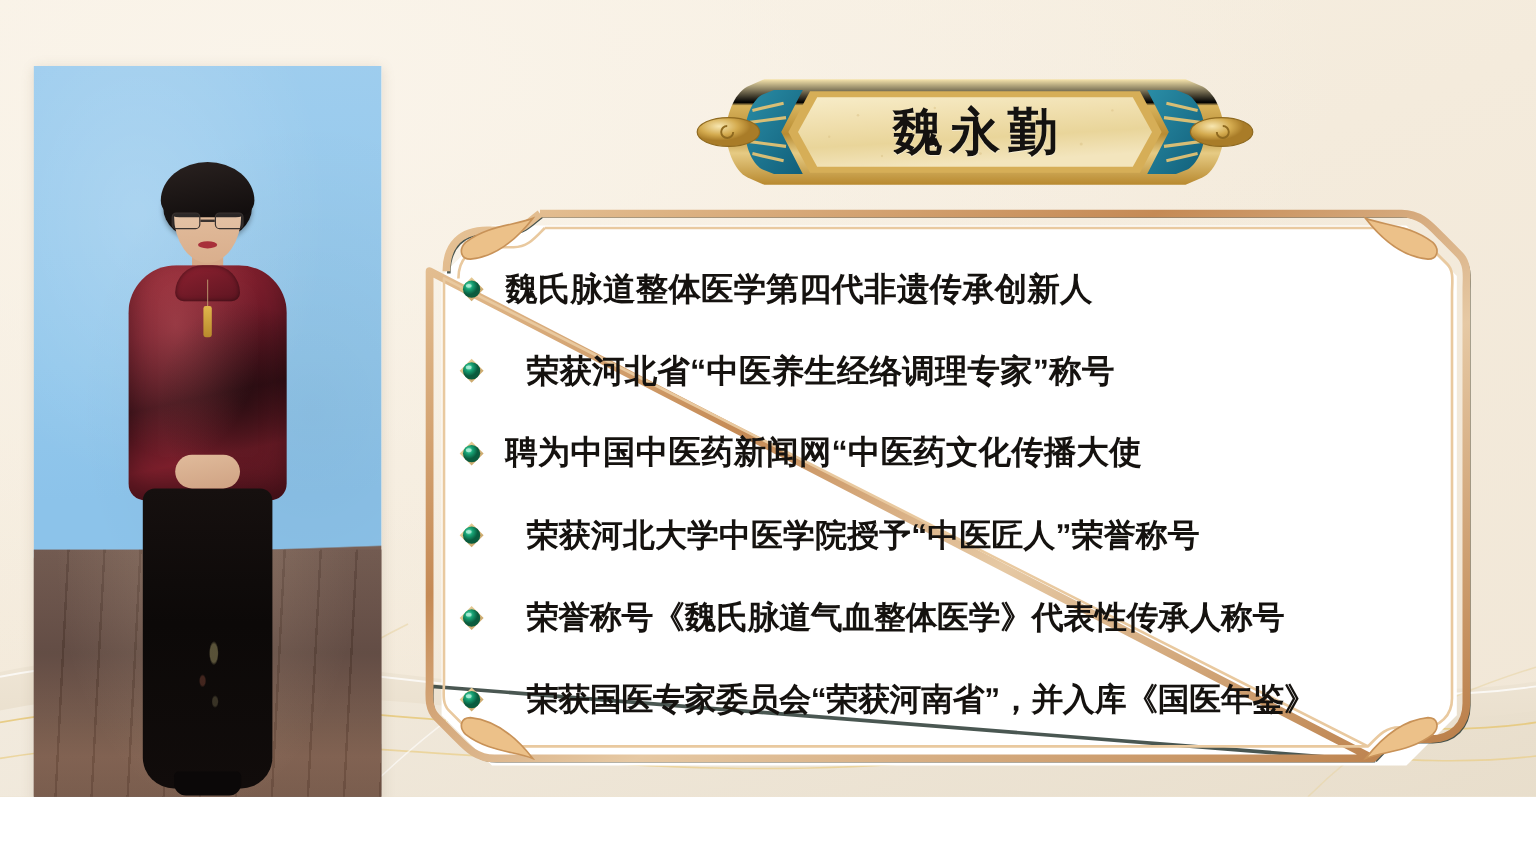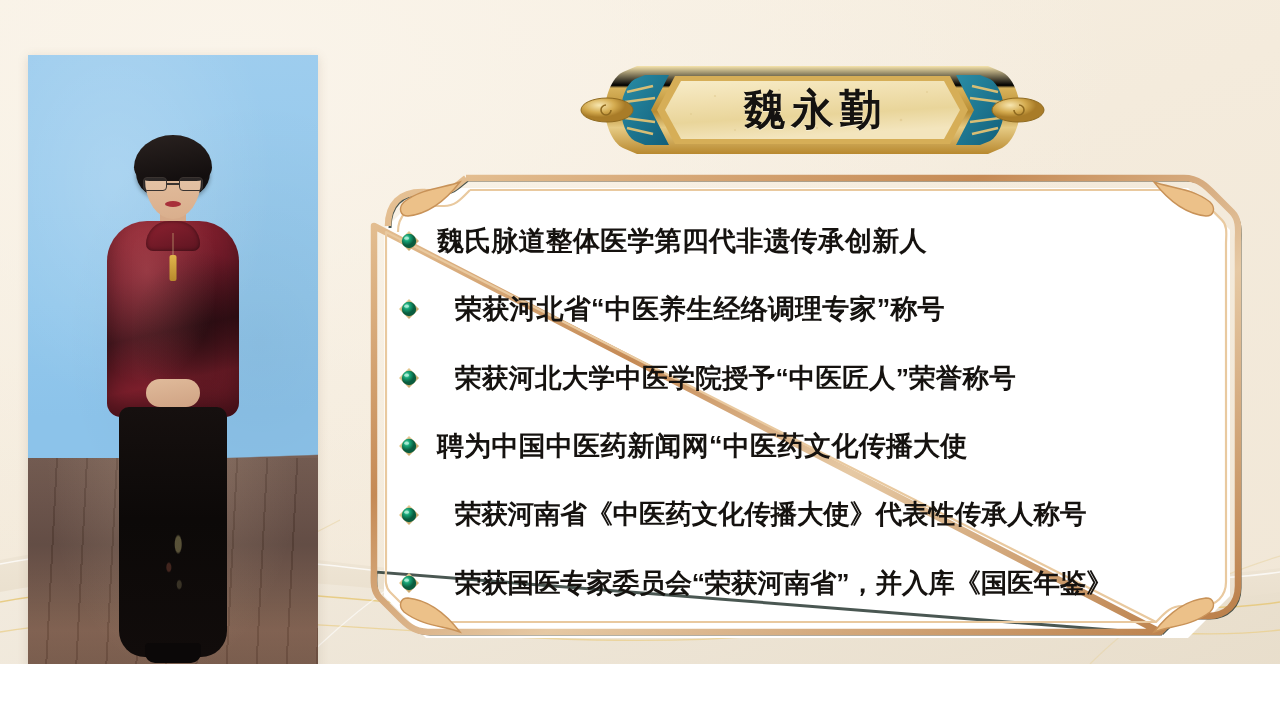--- a/index.html
+++ b/index.html
@@ -112,21 +112,21 @@
   .plaque-wrap svg { display:block; }
   .plaque-title {
     position:absolute; left:0; top:0; width:495px; height:104px;
     display:flex; align-items:center; justify-content:center;
     font-size:42px; font-weight:bold; letter-spacing:6px; color:#141210;
     text-shadow:0 1px 0 rgba(255,255,255,.45);
     padding-left:6px;
   }
 
   
-  .panel { position:absolute; left:368px; top:172px; width:878px; height:482px; }
+  .panel { position:absolute; left:352px; top:172px; width:878px; height:482px; }
   .panel svg.frame { position:absolute; left:0; top:0; }
   .panel-inner {
     position:absolute; left:30px; top:36px; width:818px; height:410px;
     display:flex; flex-direction:column; justify-content:space-between;
     padding:4px 0 6px 0;
   }
   .bullet-row { display:flex; align-items:center; height:58px; }
   .gem {
     flex:0 0 auto; width:22px; height:22px; margin-right:7px; position:relative;
   }
@@ -328,51 +328,51 @@
         <span class="gem">
           <svg width="22" height="22" viewBox="0 0 22 22">
             <path d="M11 1 L21 11 L11 21 L1 11 Z" fill="url(#gemF)"></path>
             <circle cx="11" cy="11" r="7.2" fill="url(#gemA)"></circle>
             <ellipse cx="8.6" cy="8.2" rx="2.4" ry="1.6" fill="#bff3df" opacity=".75"></ellipse>
           </svg>
         </span>
         <span class="bullet-text">荣获河北省“中医养生经络调理专家”称号</span>
       </div>
 
+      <div class="bullet-row row-i3">
+        <span class="gem">
+          <svg width="22" height="22" viewBox="0 0 22 22">
+            <path d="M11 1 L21 11 L11 21 L1 11 Z" fill="url(#gemF)"></path>
+            <circle cx="11" cy="11" r="7.2" fill="url(#gemA)"></circle>
+            <ellipse cx="8.6" cy="8.2" rx="2.4" ry="1.6" fill="#bff3df" opacity=".75"></ellipse>
+          </svg>
+        </span>
+        <span class="bullet-text">聘为中国中医药新闻网“中医药文化传播大使</span>
+      </div>
+
       <div class="bullet-row row-i2">
         <span class="gem">
           <svg width="22" height="22" viewBox="0 0 22 22">
             <path d="M11 1 L21 11 L11 21 L1 11 Z" fill="url(#gemF)"></path>
             <circle cx="11" cy="11" r="7.2" fill="url(#gemA)"></circle>
             <ellipse cx="8.6" cy="8.2" rx="2.4" ry="1.6" fill="#bff3df" opacity=".75"></ellipse>
           </svg>
         </span>
         <span class="bullet-text">荣获河北大学中医学院授予“中医匠人”荣誉称号</span>
       </div>
 
-      <div class="bullet-row row-i3">
-        <span class="gem">
-          <svg width="22" height="22" viewBox="0 0 22 22">
-            <path d="M11 1 L21 11 L11 21 L1 11 Z" fill="url(#gemF)"></path>
-            <circle cx="11" cy="11" r="7.2" fill="url(#gemA)"></circle>
-            <ellipse cx="8.6" cy="8.2" rx="2.4" ry="1.6" fill="#bff3df" opacity=".75"></ellipse>
-          </svg>
-        </span>
-        <span class="bullet-text">聘为中国中医药新闻网“中医药文化传播大使</span>
-      </div>
-
       <div class="bullet-row row-i4">
         <span class="gem">
           <svg width="22" height="22" viewBox="0 0 22 22">
             <path d="M11 1 L21 11 L11 21 L1 11 Z" fill="url(#gemF)"></path>
             <circle cx="11" cy="11" r="7.2" fill="url(#gemA)"></circle>
             <ellipse cx="8.6" cy="8.2" rx="2.4" ry="1.6" fill="#bff3df" opacity=".75"></ellipse>
           </svg>
         </span>
-        <span class="bullet-text">荣获河南省《中医药文化传播大使》代表性传承人称号</span>
+        <span class="bullet-text">荣誉称号《魏氏脉道气血整体医学》代表性传承人称号</span>
       </div>
 
       <div class="bullet-row row-i5">
         <span class="gem">
           <svg width="22" height="22" viewBox="0 0 22 22">
             <path d="M11 1 L21 11 L11 21 L1 11 Z" fill="url(#gemF)"></path>
             <circle cx="11" cy="11" r="7.2" fill="url(#gemA)"></circle>
             <ellipse cx="8.6" cy="8.2" rx="2.4" ry="1.6" fill="#bff3df" opacity=".75"></ellipse>
           </svg>
         </span>

